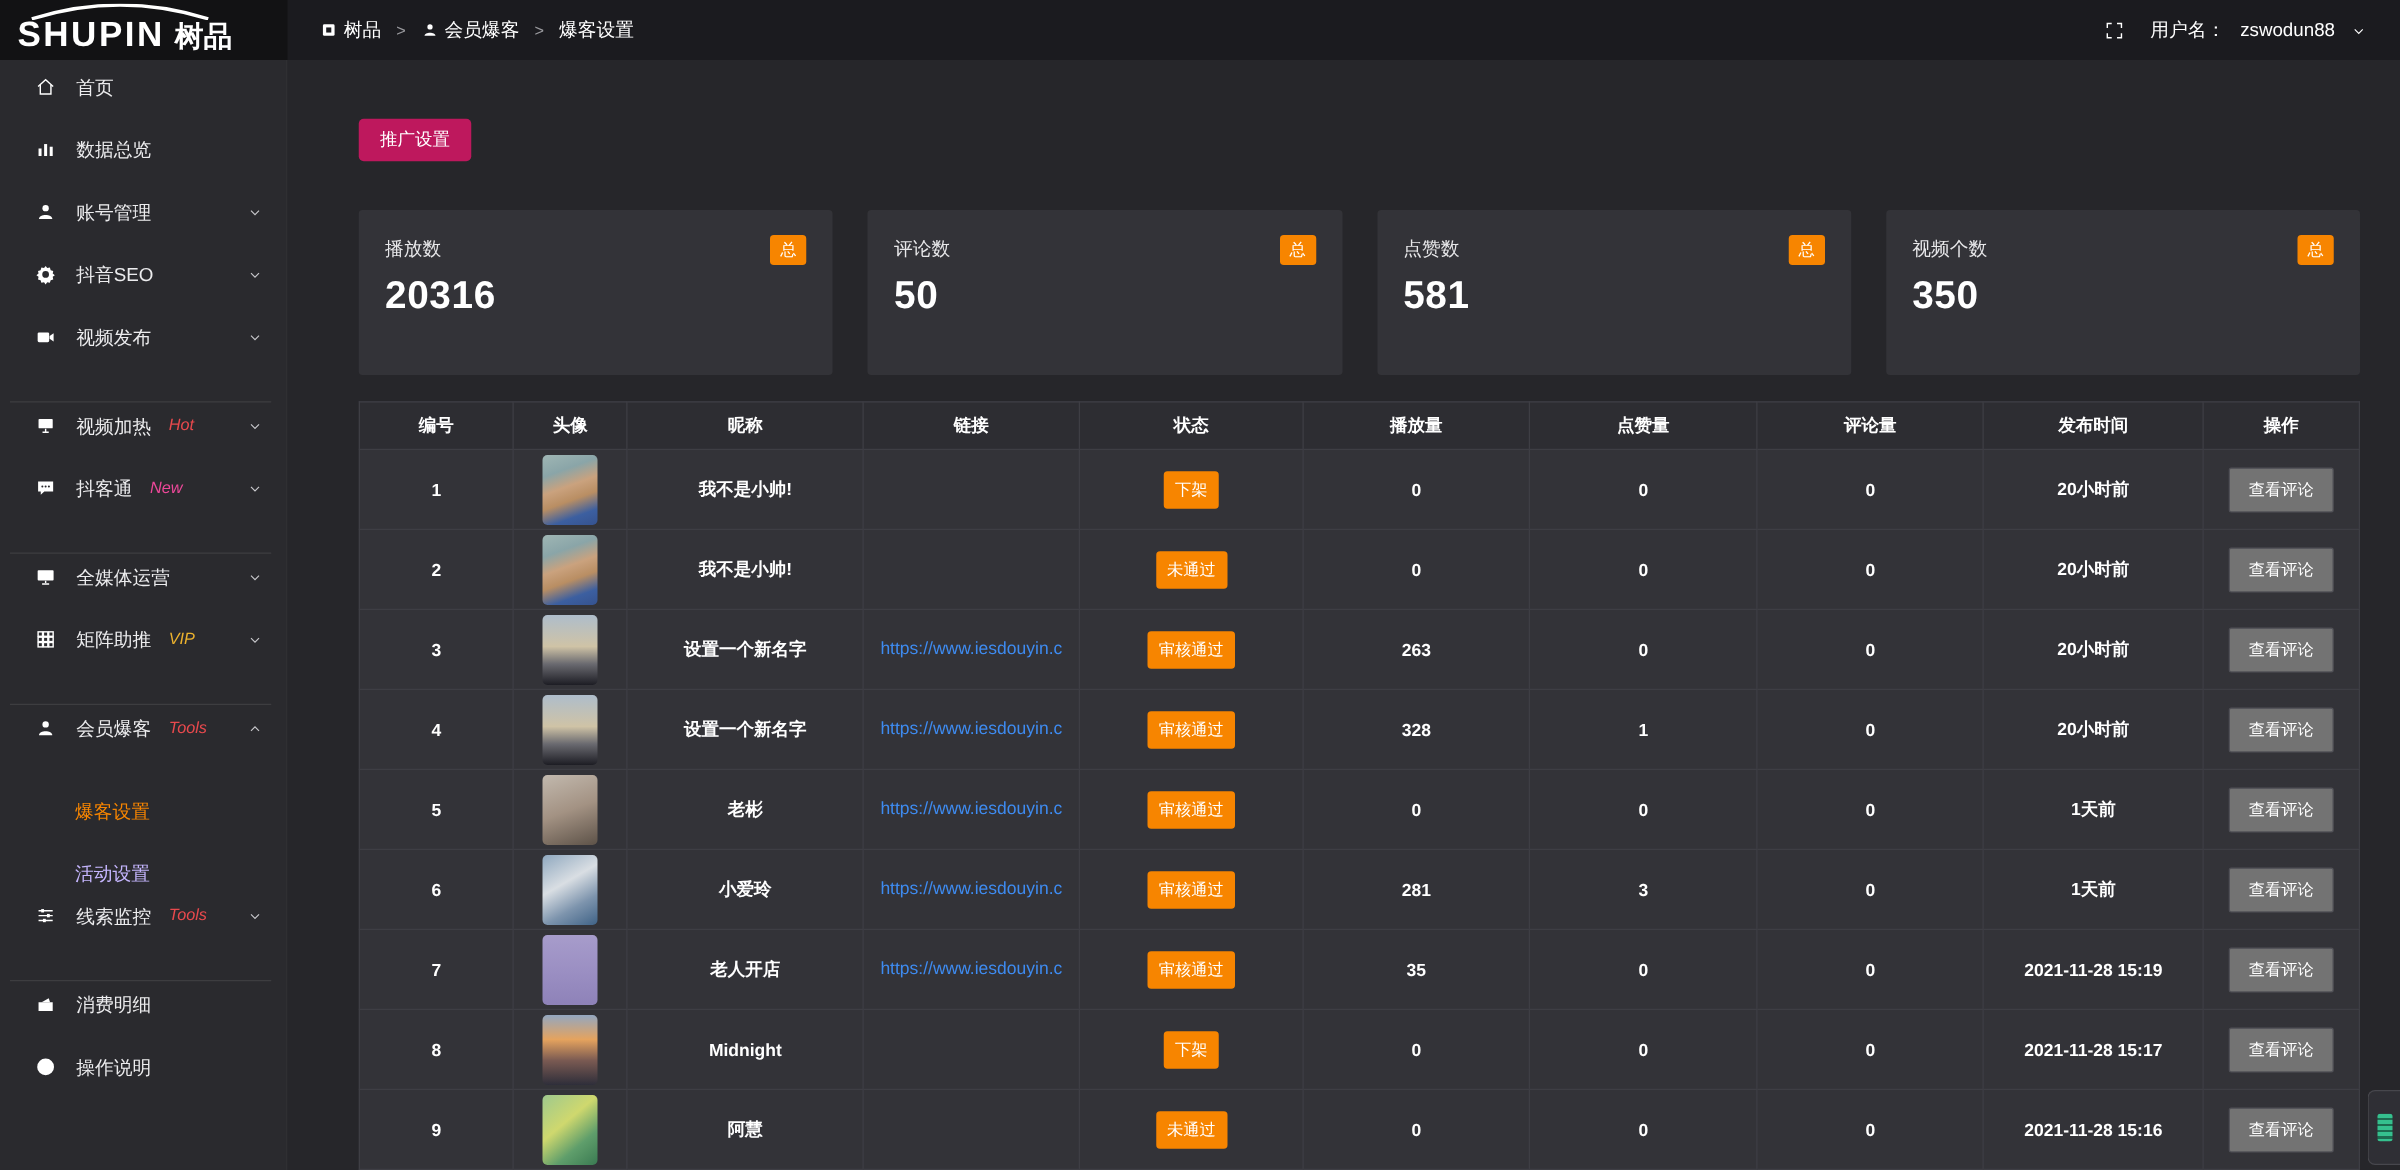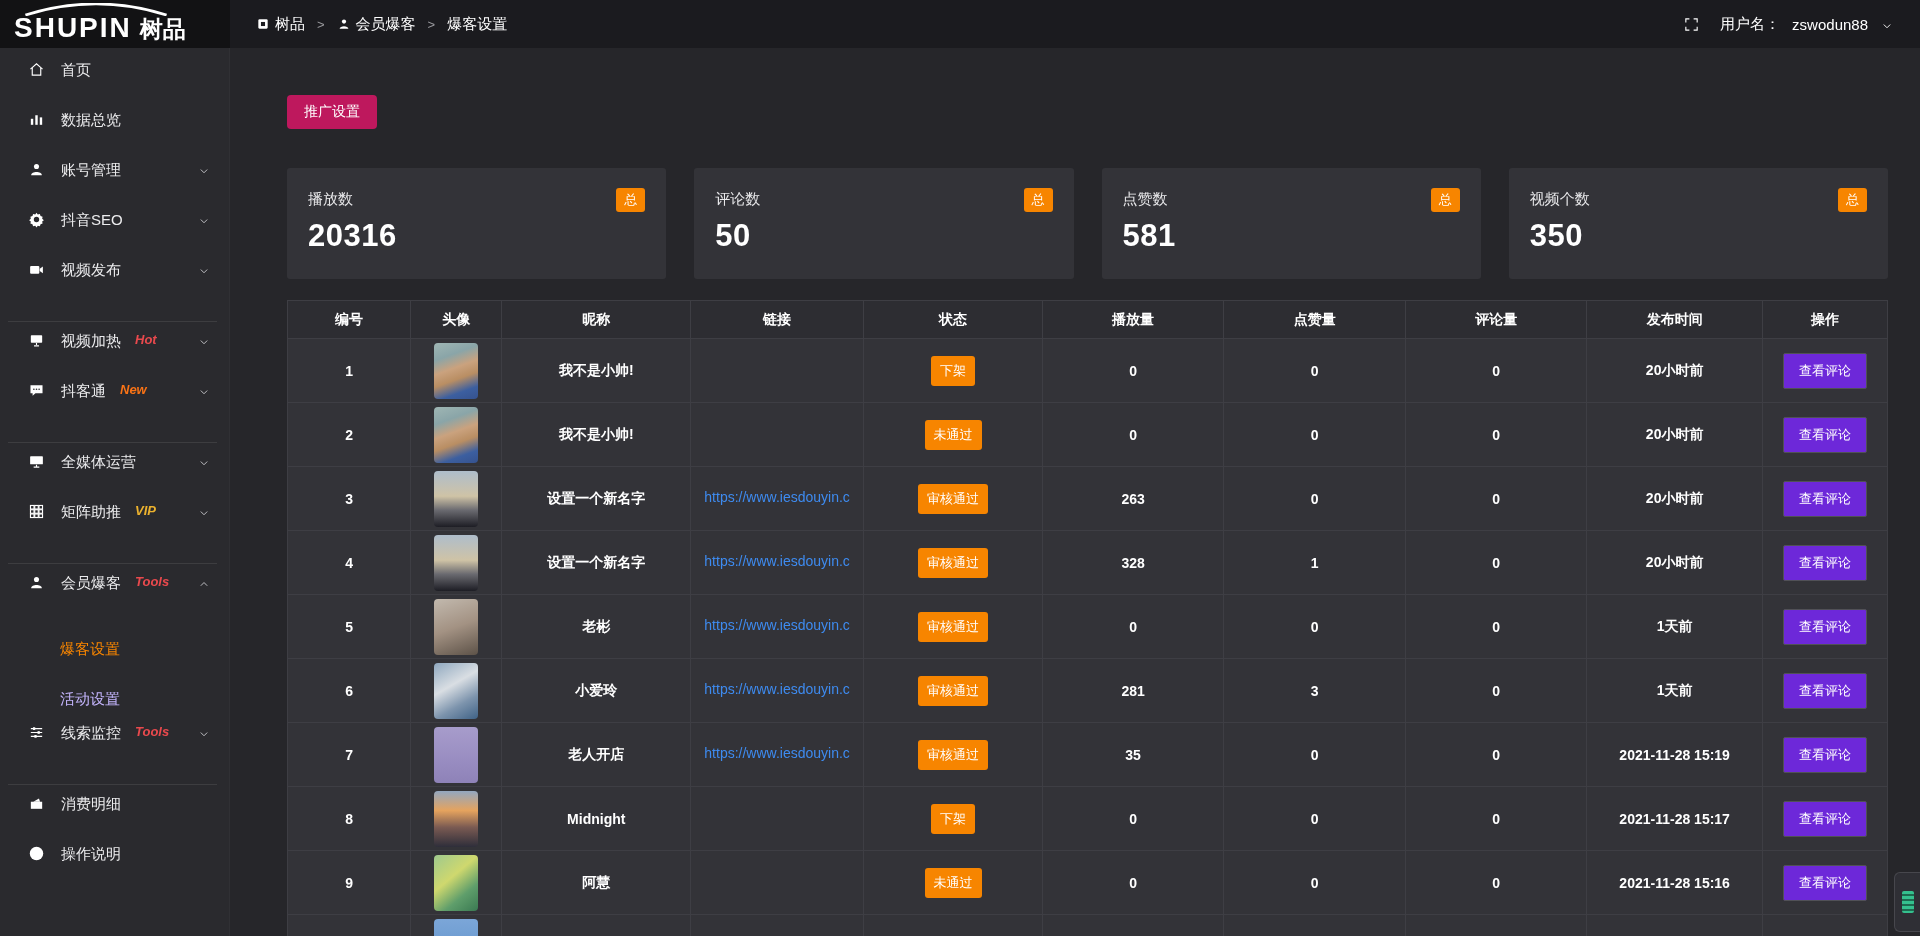--- a/index.html
+++ b/index.html
@@ -30,55 +30,55 @@
   .icn text { stroke:none; }
   .icn-sm { width:14px; height:14px; }
 
   
   .sidebar { position:absolute; left:0; top:48px; width:230px; height:888px;
     background:#2a2a2e; padding-top:13px; border-right:1px solid rgba(255,255,255,.03); }
   .side-item { height:50px; display:flex; align-items:flex-start; padding:0 18px 0 28px;
     cursor:pointer; color:#ececee; position:relative; }
   .side-item .side-icon { width:20px; display:flex; color:#fff; }
   .side-label { margin-left:13px; font-size:15px; }
-  .side-tag { font-size:13px; font-style:italic; font-weight:700; margin-left:14px; }
+  .side-tag { font-size:13px; font-style:italic; font-weight:400; margin-left:14px; }
   .side-chev { margin-left:auto; color:#c8c8cc; }
   .side-divider { border-top:1px solid rgba(255,255,255,.09); margin:10px 12px 10px 8px; }
   .sub-item { height:50px; display:flex; align-items:center; padding-left:60px;
     font-size:15px; cursor:pointer; color:#c4b5fd; }
   .sub-item.active { color:#f78500; }
 
   
   .main { position:absolute; left:230px; top:48px; width:1690px; height:888px;
     background:#26262a; padding:47px 32px 0 57px; }
   .promo-btn { background:#be185d; color:#fff; border:none; border-radius:4px;
     font-size:14px; padding:8px 17px; cursor:pointer;
     font-family:inherit; display:inline-block; }
   .cards { display:flex; gap:28px; margin-top:39px; }
-  .card { flex:1; background:#333338; border-radius:3px; height:111px;
+  .card { flex:1; background:#333338; border-radius:3px; height:132px;
     padding:22px 21px 0 21px; position:relative; }
   .card-label { font-size:15px; color:#e8e8ea; }
   .card-value { font-size:31px; font-weight:600; margin-top:9px; letter-spacing:.5px; }
   .card-badge { position:absolute; right:21px; top:20px; background:#f78500;
     color:#fff; font-size:13px; padding:3px 8px; border-radius:3px; }
 
   
   .tbl-wrap { margin-top:21px; }
   table { width:100%; border-collapse:collapse; background:#333338;
     font-size:14px; table-layout:fixed; }
   thead th { height:38px; font-weight:700; color:#fff; background:#2d2d32;
     border:1px solid #3e3e44; }
   tbody td { height:64px; text-align:center; border:1px solid #3e3e44;
     font-weight:600; color:#fff; }
   td.link-cell a { color:#3e8bf0; text-decoration:none; font-weight:400;
     white-space:nowrap; overflow:hidden; display:inline-block; max-width:100%; }
   .avatar { width:44px; height:56px; border-radius:4px; margin:0 auto; }
   .status-badge { background:#f78500; color:#fff; font-size:13px; font-weight:400;
     padding:6px 9px; border-radius:3px; display:inline-block; white-space:nowrap; }
-  .act-btn { background:#6d28d9; border:1px solid #515157; color:#fff; font-size:13px;
+  .act-btn { background:#737373; border:1px solid #515157; color:#fff; font-size:13px;
     padding:8px 15px; border-radius:2px; cursor:pointer; font-family:inherit; white-space:nowrap; }
 
   
   .float-widget { position:absolute; right:0; top:872px; width:26px; height:60px;
     background:#2f2f35; border:1px solid #47474d; border-right:none;
     border-radius:6px 0 0 6px; display:flex; align-items:center; justify-content:center;
     cursor:pointer; }
   .stripes { width:12px; height:22px; background:repeating-linear-gradient(
     to bottom,#35c08e 0 3px,#1d6b50 3px 5px); border-radius:2px; }
 </style>
@@ -202,21 +202,21 @@
     <div class="side-item">
       <span class="side-icon">
         <svg class="icn " viewBox="0 0 24 24">
           <path class="f" d="M3.5 4.5 H20.5 V15.8 H10.5 L6.5 19.5 V15.8 H3.5 Z"></path>
           <circle class="f" cx="8.3" cy="10.2" r="1.15" fill="#2a2a2e" style="fill:#2a2a2e"></circle>
           <circle cx="12" cy="10.2" r="1.15" style="fill:#2a2a2e;stroke:none"></circle>
           <circle cx="15.7" cy="10.2" r="1.15" style="fill:#2a2a2e;stroke:none"></circle>
         </svg>
       </span>
       <span class="side-label">抖客通</span>
-      <span class="side-tag" style="color:#f97316">New</span>
+      <span class="side-tag" style="color:#ec4899">New</span>
       <span class="side-chev"><svg class="icn icn-sm" viewBox="0 0 24 24">
           <path d="M6.5 9.5 L12 15 L17.5 9.5" stroke-width="2"></path>
         </svg></span>
     </div>
     <div class="side-divider"></div>
     <div class="side-item">
       <span class="side-icon">
         <svg class="icn " viewBox="0 0 24 24">
           <rect class="f" x="3" y="4.5" width="18" height="11.5" rx="1"></rect>
           <path d="M12 16.5 V19 M8 20 H16"></path>

